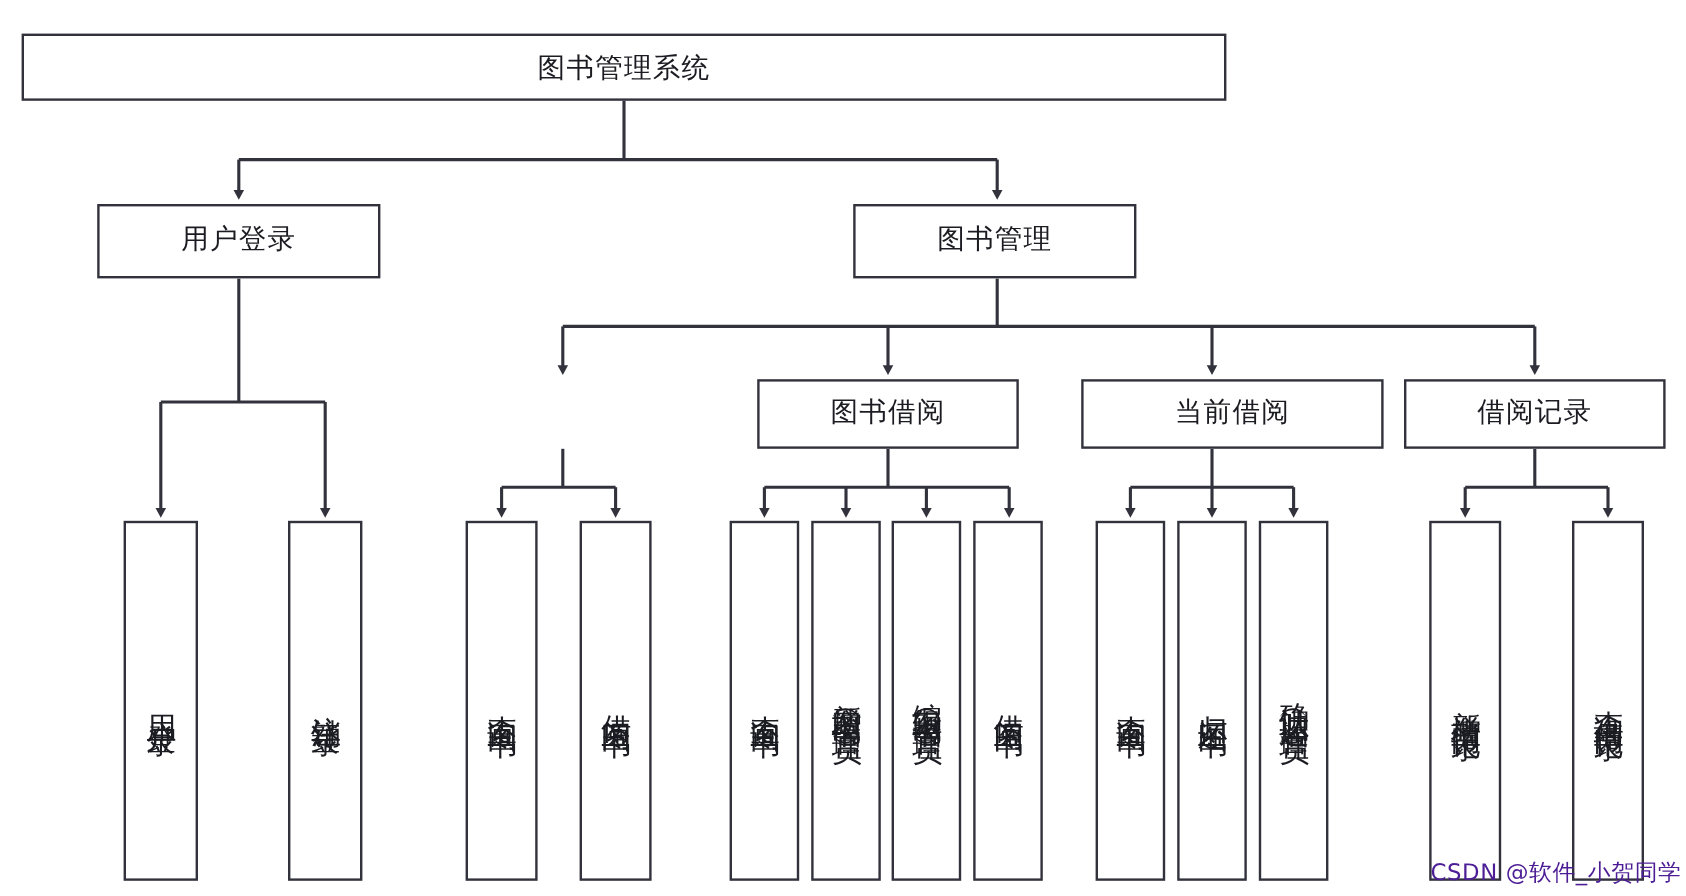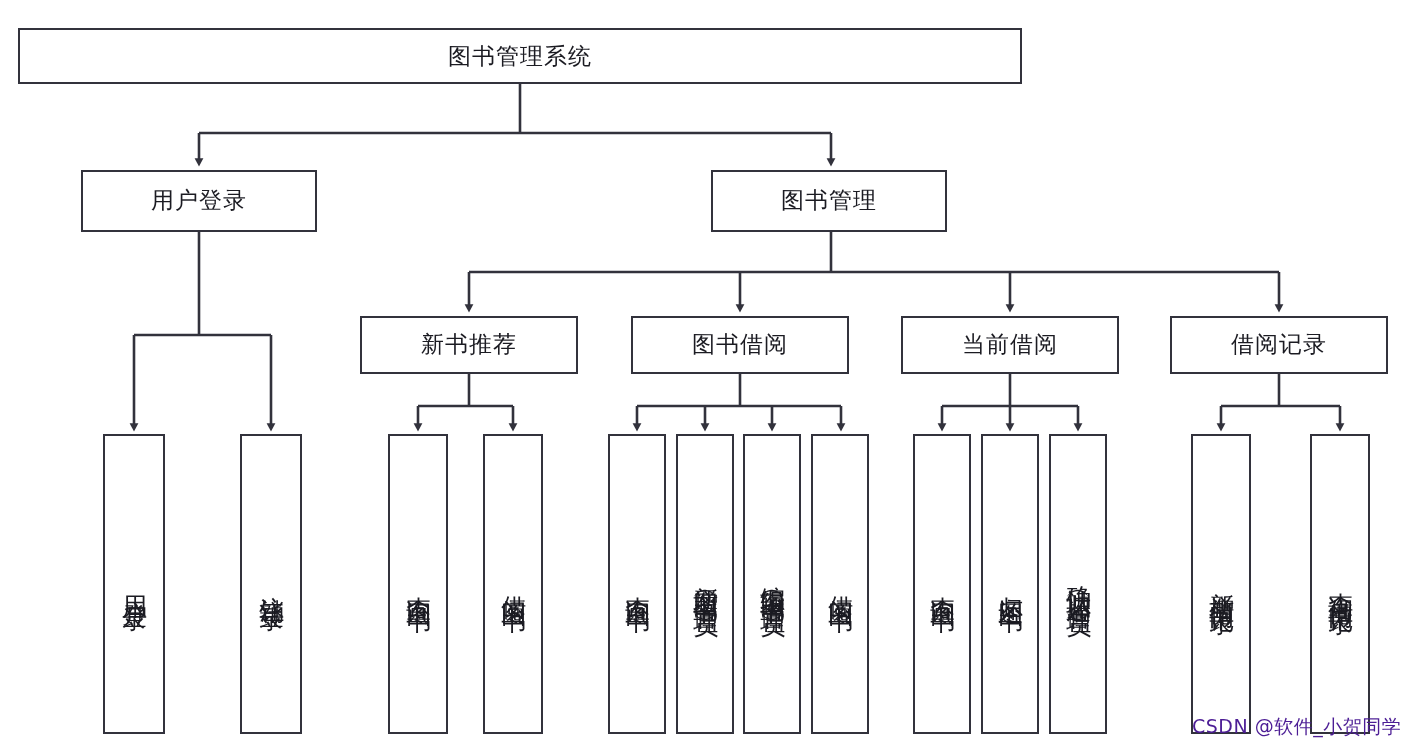--- a/index.html
+++ b/index.html
@@ -134,27 +134,24 @@
     <span>图书管理系统</span>
   </div>
 
   <div class="node node-h" style="left:81px; top:170px; width:236px; height:62px;">
     <span>用户登录</span>
   </div>
   <div class="node node-h" style="left:711px; top:170px; width:236px; height:62px;">
     <span>图书管理</span>
   </div>
 
-  <div class="node node-h" style="left:360px; top:316px; width:218px; height:58px;">
-    <span>新书推荐</span>
-  </div>
   <div class="node node-h" style="left:631px; top:316px; width:218px; height:58px;justify-content:center;">
     <span>图书借阅</span>
   </div>
-  <div class="node node-h" style="left:901px; top:316px; width:218px; height:58px;">
+  <div class="node node-h" style="left:901px; top:316px; width:252px; height:58px;">
     <span>当前借阅</span>
   </div>
   <div class="node node-h" style="left:1170px; top:316px; width:218px; height:58px;">
     <span>借阅记录</span>
   </div>
 
   <div class="node node-v" style="left:103px; top:434px; width:62px; height:300px;">
     <span class="vtext">用户登录</span>
   </div>
   <div class="node node-v" style="left:240px; top:434px; width:62px; height:300px;">

